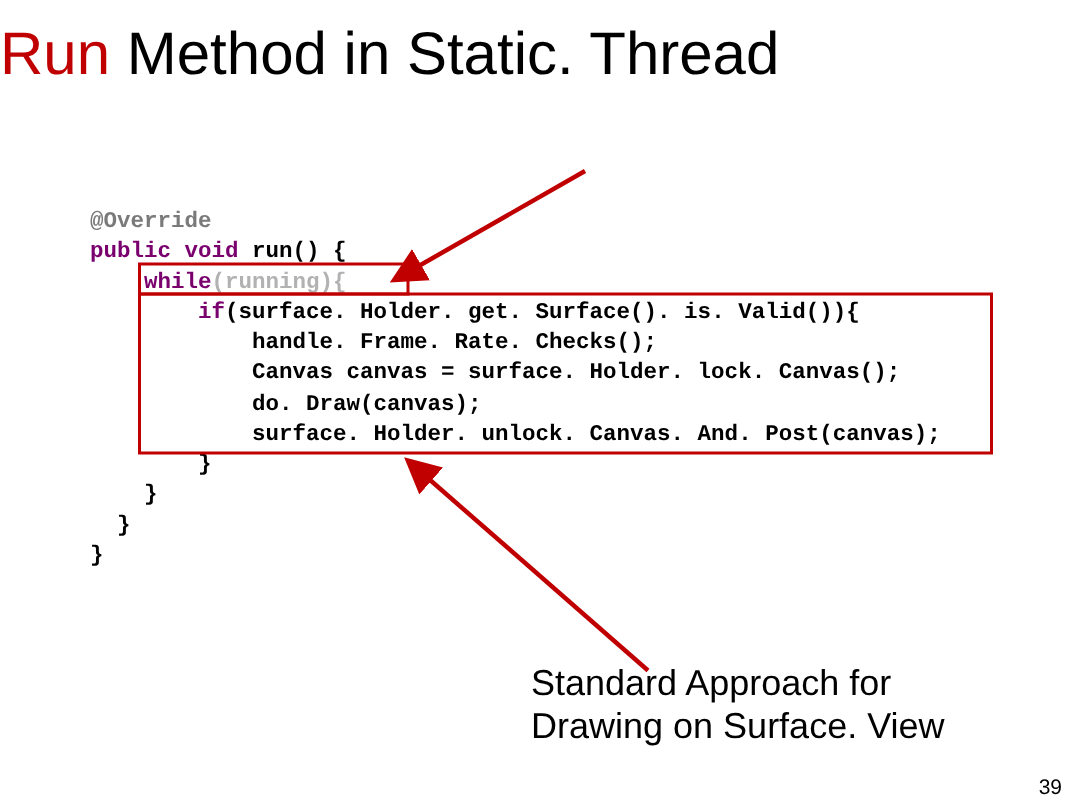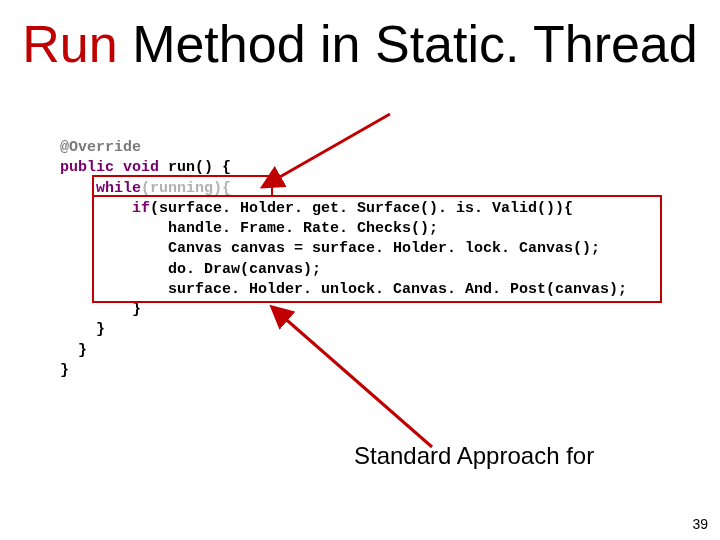--- a/index.html
+++ b/index.html
@@ -1,18 +1,18 @@
 <!DOCTYPE html>
 <html><head>
 <meta charset="utf-8">
 <style>
   * { margin: 0; padding: 0; box-sizing: border-box; }
   html, body { width: 720px; height: 540px; background: #fff; font-family: "Segoe UI", Arial, sans-serif; overflow: hidden; }
   .slide { position: relative; width: 720px; height: 540px; }
-  .title { position: absolute; top: 14px; left: 0; right: 0; text-align: center; font-size: 52px; }
+  .title { position: absolute; top: 14px; left: 0; right: 0; text-align: left; font-size: 40px; }
   .title .red { color: #c00000; }
   .title .blk { color: #000; }
   .code { position: absolute; top: 138px; left: 60px; font-family: Consolas, "Courier New", monospace; font-size: 15px; font-weight: 600; line-height: 1.35; white-space: pre; color: #000; }
   .gray  { color: #7a7a7a; }
   .kw    { color: #7a006e; }
   .com   { color: #b2b2b2; }
   .redbox { position: absolute; border: 2px solid #c00000; }
   .caption { position: absolute; font-size: 24px; color: #000; line-height: 1.2; }
   .pgnum { position: absolute; right: 12px; bottom: 8px; font-size: 14px; color: #000; text-align: right; }
   svg.arrows { position: absolute; top: 0; left: 0; width: 720px; height: 540px; pointer-events: none; }
@@ -47,16 +47,17 @@
       <marker id="ah" viewBox="0 0 10 10" refX="8" refY="5" markerWidth="8" markerHeight="8" orient="auto">
         <path d="M0,0 L10,5 L0,10 z" fill="#c00000"></path>
       </marker>
     </defs>
     <line x1="390" y1="114" x2="264" y2="186" stroke="#c00000" stroke-width="3" marker-end="url(#ah)"></line>
     <line x1="432" y1="447" x2="273" y2="308" stroke="#c00000" stroke-width="3" marker-end="url(#ah)"></line>
   </svg>
 
   <div class="caption" style="left:320px; top:442px;margin-left:34px;">
     <div>Standard Approach for</div>
+    <div>Drawing on Surface. View</div>
   </div>
 
   <div class="pgnum">39</div>
 </div>
 
 </body></html>

